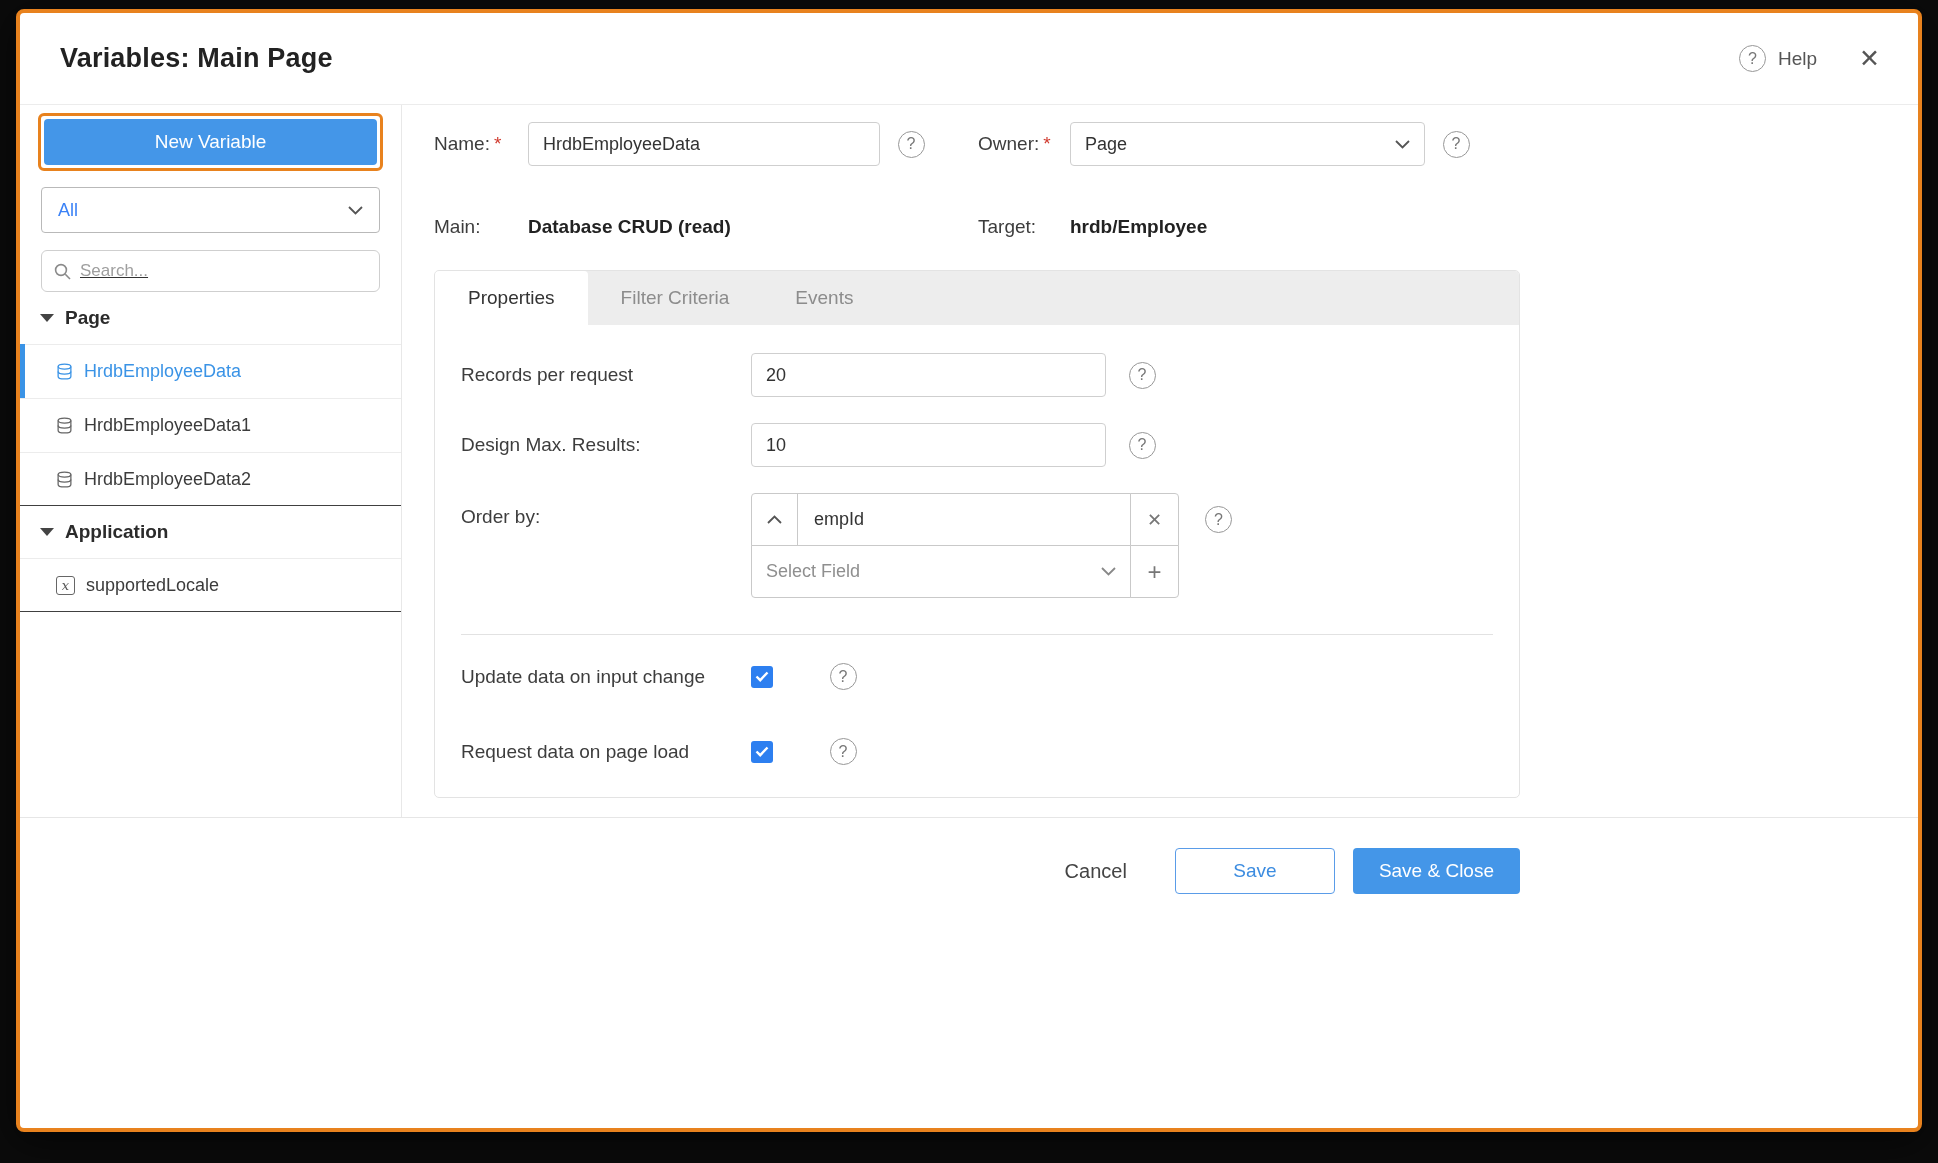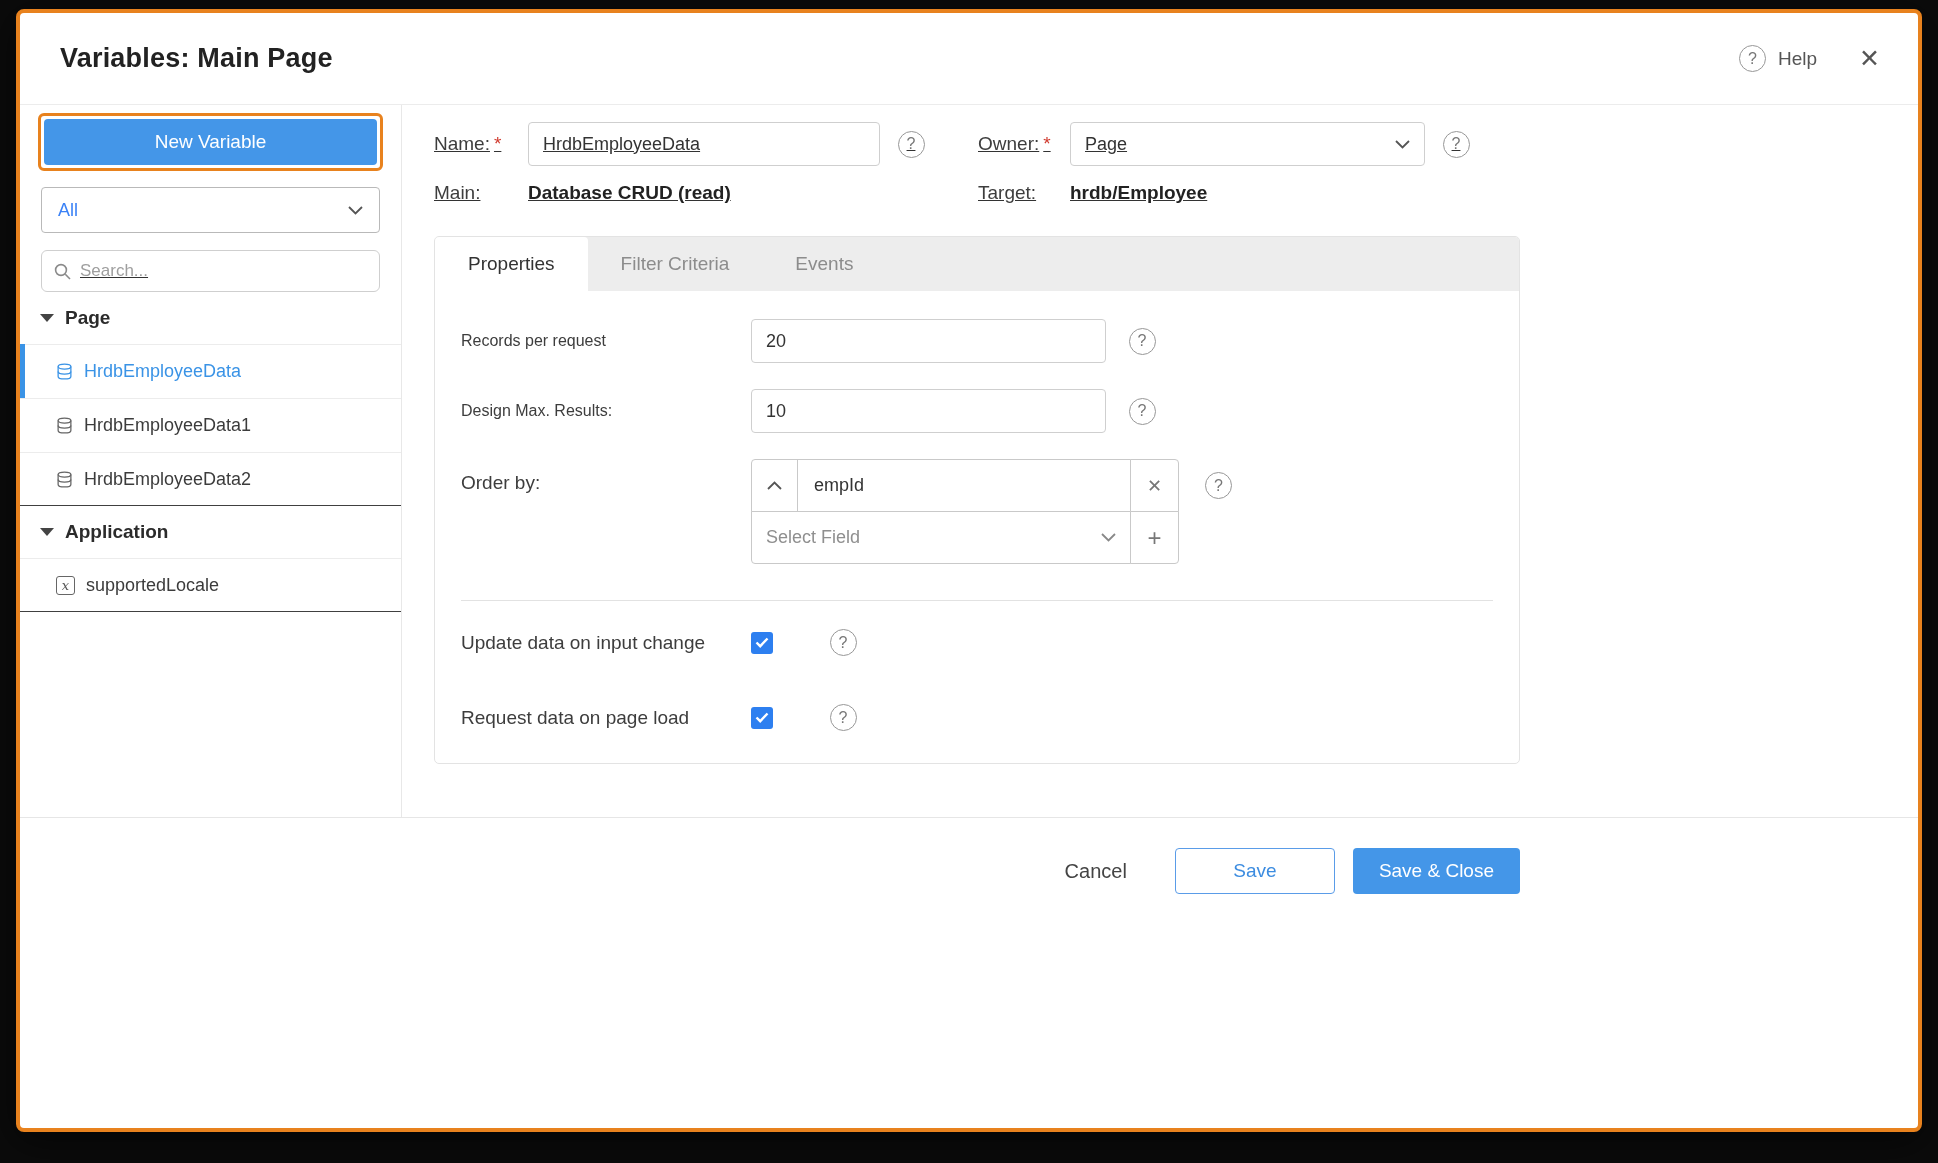--- a/index.html
+++ b/index.html
@@ -86,21 +86,21 @@
   .x-badge {
     width:19px; height:19px; border:1.5px solid #666; border-radius:3px;
     display:inline-flex; align-items:center; justify-content:center;
     font-family:"DejaVu Serif", serif; font-style:italic; font-size:13px; color:#555; flex:0 0 auto;
   }
   
   .content { flex:1 1 auto; padding:17px 0 0 32px; overflow:hidden; }
   .form-grid {
     display:grid;
     grid-template-columns:94px 352px 62px 36px 92px 355px 62px;
-    row-gap:16px; align-items:center;text-decoration:underline;
+    row-gap:50px; align-items:center;
   }
   .f-label { font-size:19px; color:#3d3d3d; }
   .req { color:#d03a2e; margin-left:4px; }
   .f-value { font-size:19px; font-weight:bold; color:#222; }
   .text-input {
     width:100%; height:44px; border:1px solid #cfcfcf; border-radius:4px;
     padding:0 14px; font-size:18px; color:#333; font-family:"Liberation Sans",sans-serif; outline:none;
   }
   .select-box {
     height:44px; border:1px solid #cfcfcf; border-radius:4px; background:#fff;
@@ -112,21 +112,21 @@
   .tab-panel { margin-top:32px; width:1086px; border:1px solid #e3e3e3; border-radius:5px; overflow:hidden; background:#fff; }
   .tab-bar { height:54px; background:#ededed; display:flex; }
   .tab {
     padding:0 33px; display:flex; align-items:center; font-size:19px; color:#8c8c8c; cursor:pointer;
   }
   .tab.active { background:#fff; color:#333; border-radius:4px 4px 0 0; }
   .panel-content { padding:28px 26px 32px 26px; }
   .prop-row {
     display:grid; grid-template-columns:290px 355px 72px; align-items:center; margin-bottom:26px;
   }
-  .prop-row .f-label { font-size:16px; }
+  .prop-row .f-label { font-size:19px; }
   .order-row { display:grid; grid-template-columns:290px auto; align-items:start; margin-bottom:0; }
   .order-row .f-label { padding-top:13px; }
   .order-flex { display:flex; align-items:flex-start; }
   .order-grid { display:grid; grid-template-columns:380px 48px; }
   .oc { border:1px solid #c9c9c9; height:53px; background:#fff; }
   .oc.r1m { border-radius:4px 0 0 0; display:flex; align-items:stretch; }
   .oc.r1a { margin-left:-1px; border-radius:0 4px 0 0; display:flex; align-items:center; justify-content:center; cursor:pointer; }
   .oc.r2m { margin-top:-1px; border-radius:0 0 0 4px; display:flex; align-items:center; justify-content:space-between; padding:0 14px; color:#8f8f8f; font-size:18px; cursor:pointer; }
   .oc.r2a { margin-left:-1px; margin-top:-1px; border-radius:0 0 4px 0; display:flex; align-items:center; justify-content:center; cursor:pointer; }
   .sort-cell { width:46px; border-right:1px solid #c9c9c9; display:flex; align-items:center; justify-content:center; cursor:pointer; }

